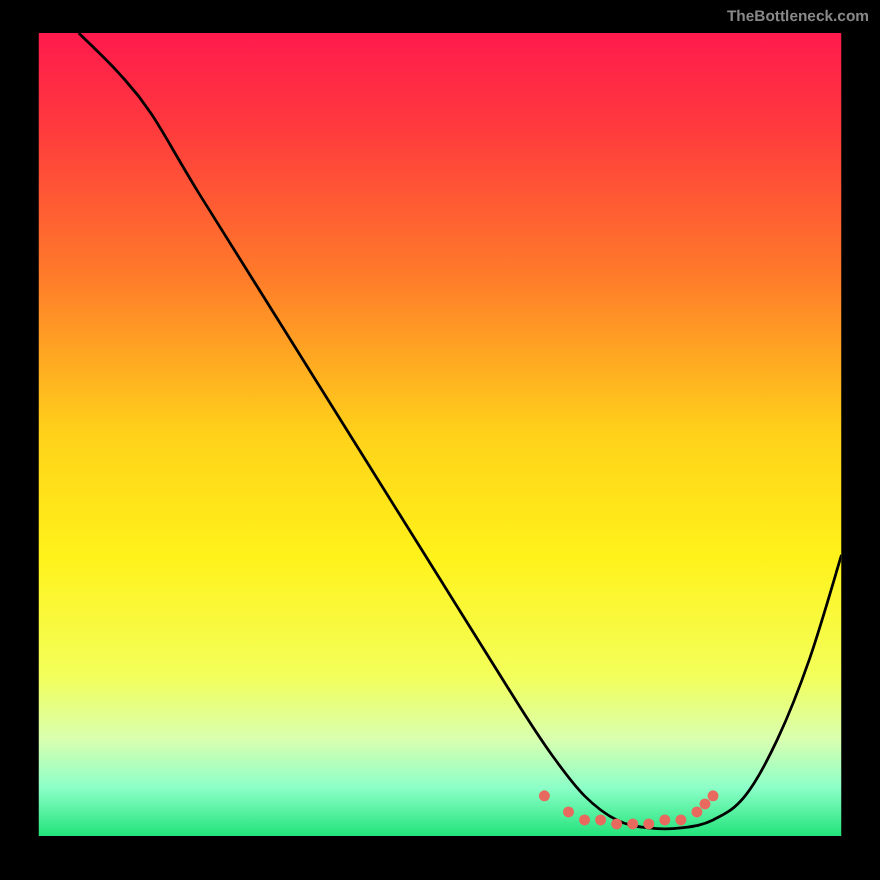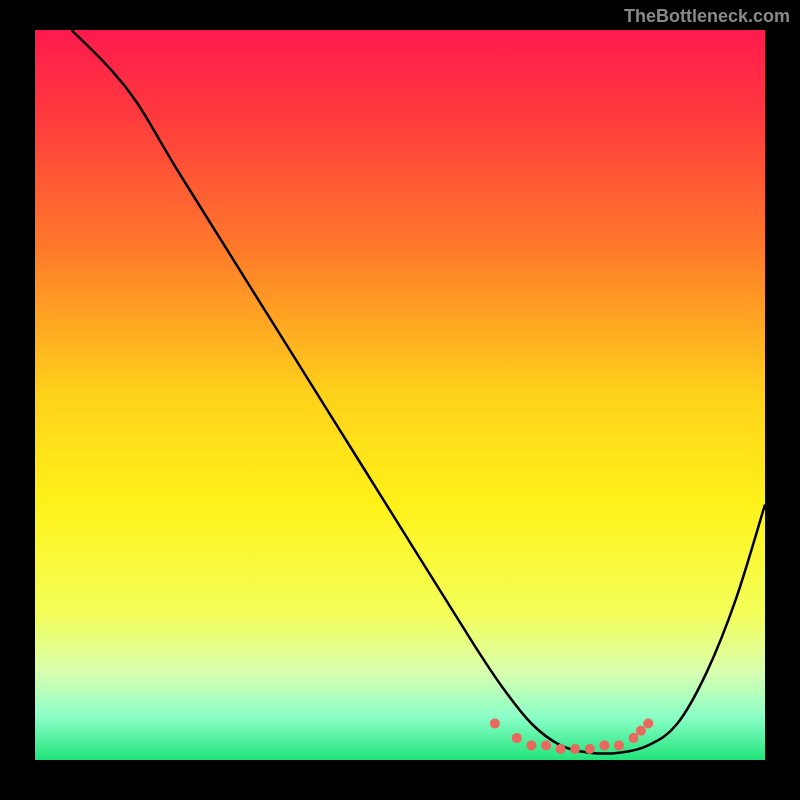--- a/index.html
+++ b/index.html
@@ -15,21 +15,21 @@
     position: relative;
     width: 800px;
     height: 800px;
     background: #000000;
   }
   .watermark {
     position: absolute;
     top: 6px;
     right: 10px;
     color: #888888;
-    font-size: 18px;
+    font-size: 14px;
     font-weight: bold;
     z-index: 10;
     user-select: none;
   }
   .plot-area {
     position: absolute;
     left: 35px;
     top: 30px;
     width: 730px;
     height: 730px;

